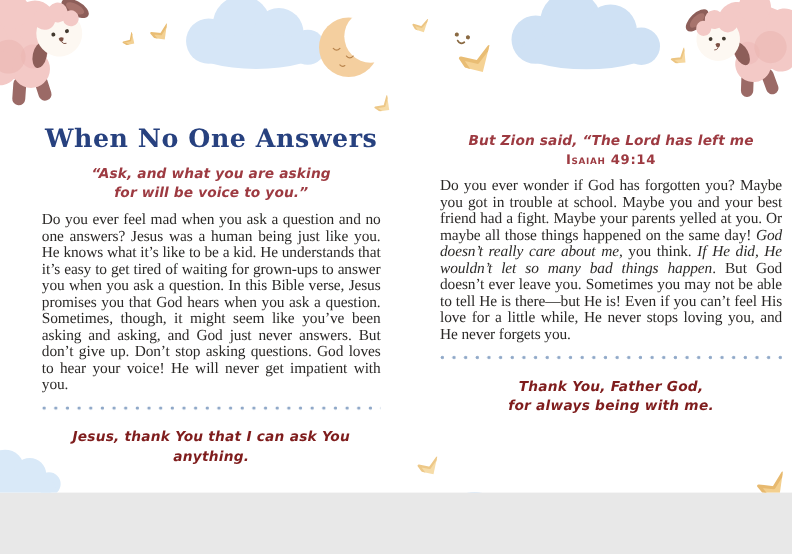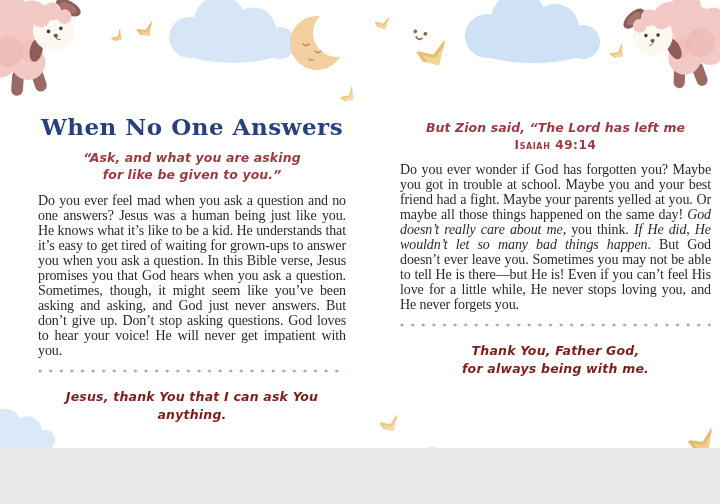--- a/index.html
+++ b/index.html
@@ -185,21 +185,21 @@
     </svg>
 
   <svg class="deco" style="left:606px;top:444px;width:140px;height:84px" viewBox="0 0 160 80">
       <use href="#sym-cloud" fill="#d2e4f6"></use>
     </svg>
 
   <section class="page page-left">
     <h1 class="title">When No One Answers</h1>
     <p class="verse">
       <span>“Ask, and what you are asking</span><br>
-      <span>for like be given to you.”</span>
+      <span>for will be voice to you.”</span>
     </p>
     <p class="body-text"><span>Do you ever feel mad when you ask a question and no one answers? Jesus was a human being just like you. He knows what it’s like to be a kid. He understands that it’s easy to get tired of waiting for grown-ups to answer you when you ask a question. In this Bible verse, Jesus promises you that God hears when you ask a question. Sometimes, though, it might seem like you’ve been asking and asking, and God just never answers. But don’t give up. Don’t stop asking questions. God loves to hear your voice! He will never get impatient with you.</span></p>
     <div class="dots"></div>
     <p class="prayer">
       <span>Jesus, thank You that I can ask You anything.</span>
     </p>
   </section>
   <div class="pageno pageno-left">10</div>
 
   <section class="page page-right">

